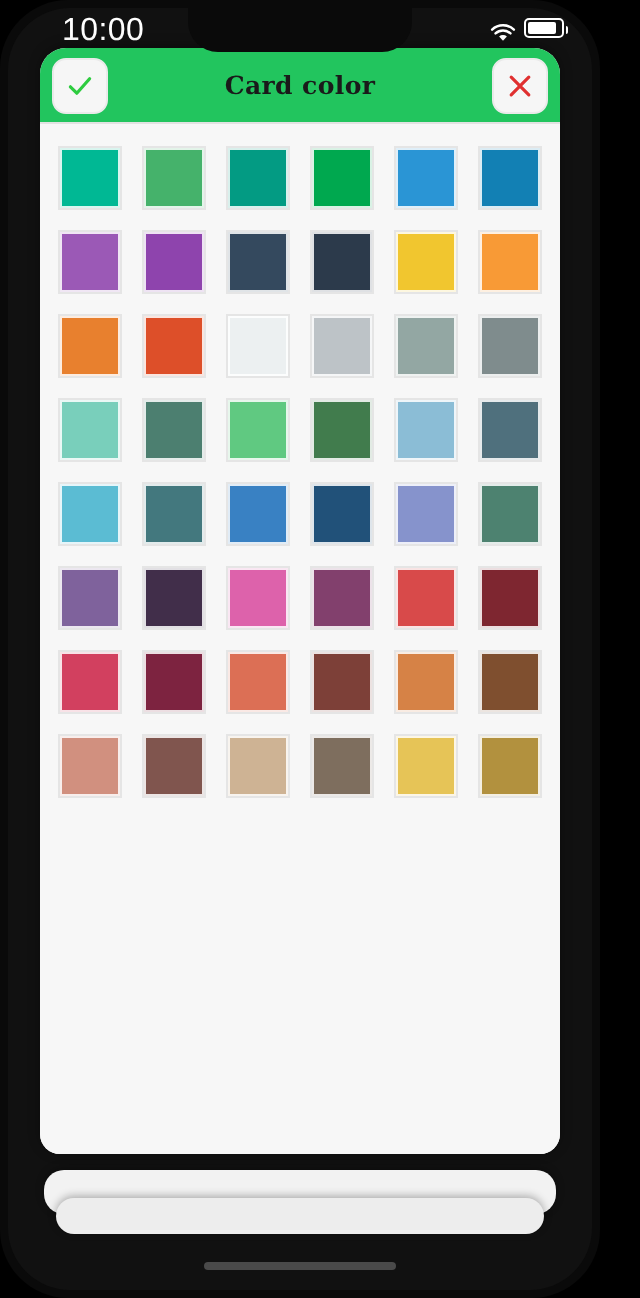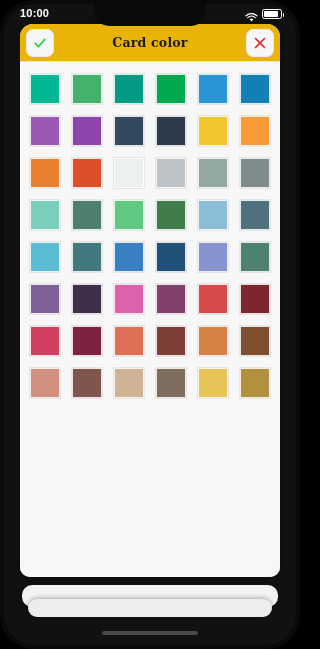--- a/index.html
+++ b/index.html
@@ -28,23 +28,23 @@
 
   
   .statusbar {
     position:absolute;
     left:0; top:0; right:0; height:22px;
     z-index:5;
     color:#fff;
   }
   .status-time {
     position:absolute;
-    left:16px; top:3px;
-    font-size:11px;
-    font-weight:700;
+    left:27px; top:3px;
+    font-size:16px;
+    font-weight:400;
     letter-spacing:.2px;
     color:#fff;
   }
   .status-right {
     position:absolute;
     right:14px; top:5px;
     display:flex; align-items:center; gap:4px;
   }
   .icon-wifi { width:13px; height:10px; display:block; }
   .icon-battery {
@@ -90,21 +90,21 @@
     display:flex;
     flex-direction:column;
     overflow:hidden;
   }
 
   
   .sheet-header {
     position:relative;
     height:38px;
     flex:0 0 38px;
-    background:#eab308;
+    background:#22c55e;
     border-bottom:1px solid #e2e2e2;
     display:flex;
     align-items:center;
     justify-content:center;
   }
   .sheet-title {
     font-family:"DejaVu Serif", serif;
     font-size:12.5px;
     font-weight:700;
     color:#1a1a1a;

